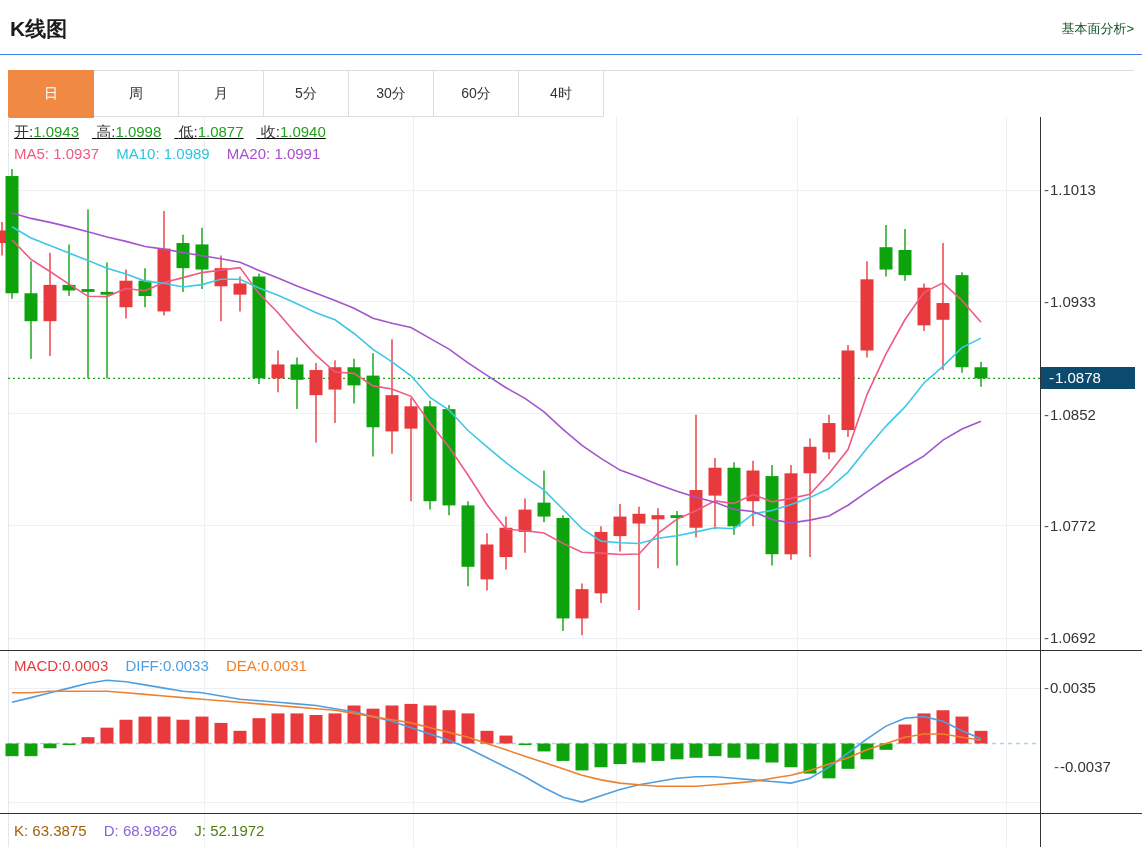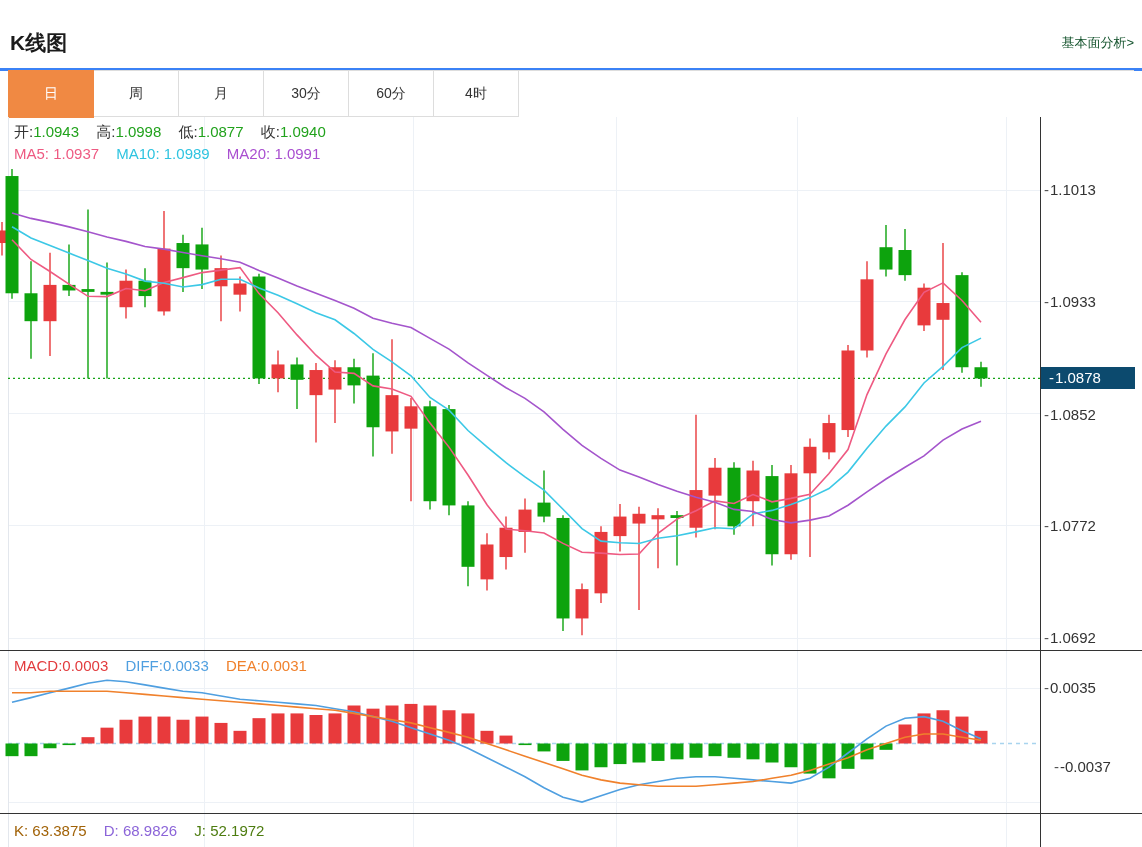--- a/index.html
+++ b/index.html
@@ -2,42 +2,42 @@
 <html><head>
 <meta charset="utf-8">
 <style>
   html,body{margin:0;padding:0;}
   body{
     width:1142px;height:847px;position:relative;overflow:hidden;
     background:#fff;font-family:"Liberation Sans","DejaVu Sans",sans-serif;
     -webkit-font-smoothing:antialiased;
   }
   
-  .page-header{position:absolute;top:16px;left:0;width:1142px;height:52px;border-bottom:3px solid #3b82f6;background:#fff;}
+  .page-header{position:absolute;top:2px;left:0;width:1142px;height:52px;border-bottom:1px solid #3b82f6;background:#fff;}
   .page-title{position:absolute;left:10px;top:13px;font-size:21px;font-weight:bold;color:#1b1b1b;}
   .fund-link{position:absolute;right:8px;top:18px;font-size:13px;color:#14532d;text-decoration:none;cursor:pointer;}
   
   .tabs{position:absolute;top:70px;left:8px;width:1126px;display:flex;border-top:1px solid #ddd;}
   .tab{
     width:84px;height:45px;line-height:45px;text-align:center;font-size:14px;color:#333;
     border-right:1px solid #ddd;border-bottom:1px solid #ddd;background:#fff;cursor:pointer;box-sizing:content-box;
   }
   .tab:first-child{border-left:1px solid #ddd;}
   .tab.active{background:#f08943;color:#fff;border-color:#f08943;margin-top:-1px;height:47px;line-height:47px;}
   
   .chart{position:absolute;top:117px;left:0;width:1142px;height:730px;overflow:hidden;}
   .chart svg{position:absolute;top:0;left:0;}
   .legend{position:absolute;font-size:15px;white-space:nowrap;z-index:5;}
   .legend .pair{margin-right:13px;}
   .lbl{color:#333;}
   .v-green{color:#21a21c;}
   .v-ma5{color:#ee5a82;} .v-ma10{color:#2fc4e0;} .v-ma20{color:#a94fd0;}
   .v-macd{color:#e23b3d;} .v-diff{color:#4f9fe0;} .v-dea{color:#f0812c;}
   .v-k{color:#a16207;} .v-d{color:#8b64d8;} .v-j{color:#4d7c0f;}
-  #legend-ohlc{left:14px;top:6px;}
+  #legend-ohlc{left:14px;top:6px;text-decoration:underline;}
   #legend-ma{left:14px;top:28px;}
   #legend-macd{left:14px;top:540px;}
   #legend-kdj{left:14px;top:705px;}
   
   .tick{position:absolute;left:1044px;height:18px;line-height:18px;font-size:15px;color:#333;z-index:4;}
   .tick::before{content:"-";margin-right:1px;color:#555;}
   .price-badge{
     position:absolute;left:1041px;top:250px;width:86px;height:22px;line-height:22px;
     background:#0c4a6e;color:#fff;font-size:15px;padding-left:8px;z-index:6;
   }
@@ -48,20 +48,21 @@
 
 <div class="page-header">
   <div class="page-title">K线图</div>
   <a class="fund-link">基本面分析&gt;</a>
 </div>
 
 <div class="tabs">
   <div class="tab active">日</div>
   <div class="tab">周</div>
   <div class="tab">月</div>
+  <div class="tab">5分</div>
   <div class="tab">30分</div>
   <div class="tab">60分</div>
   <div class="tab">4时</div>
 </div>
 
 <div class="chart" id="chart">
   <svg id="chart-svg" width="1142" height="730">
       <g>
         <line x1="8" y1="73.5" x2="1040" y2="73.5" stroke="#edf1f6" stroke-width="1"></line>
         <line x1="8" y1="184.5" x2="1040" y2="184.5" stroke="#edf1f6" stroke-width="1"></line>

